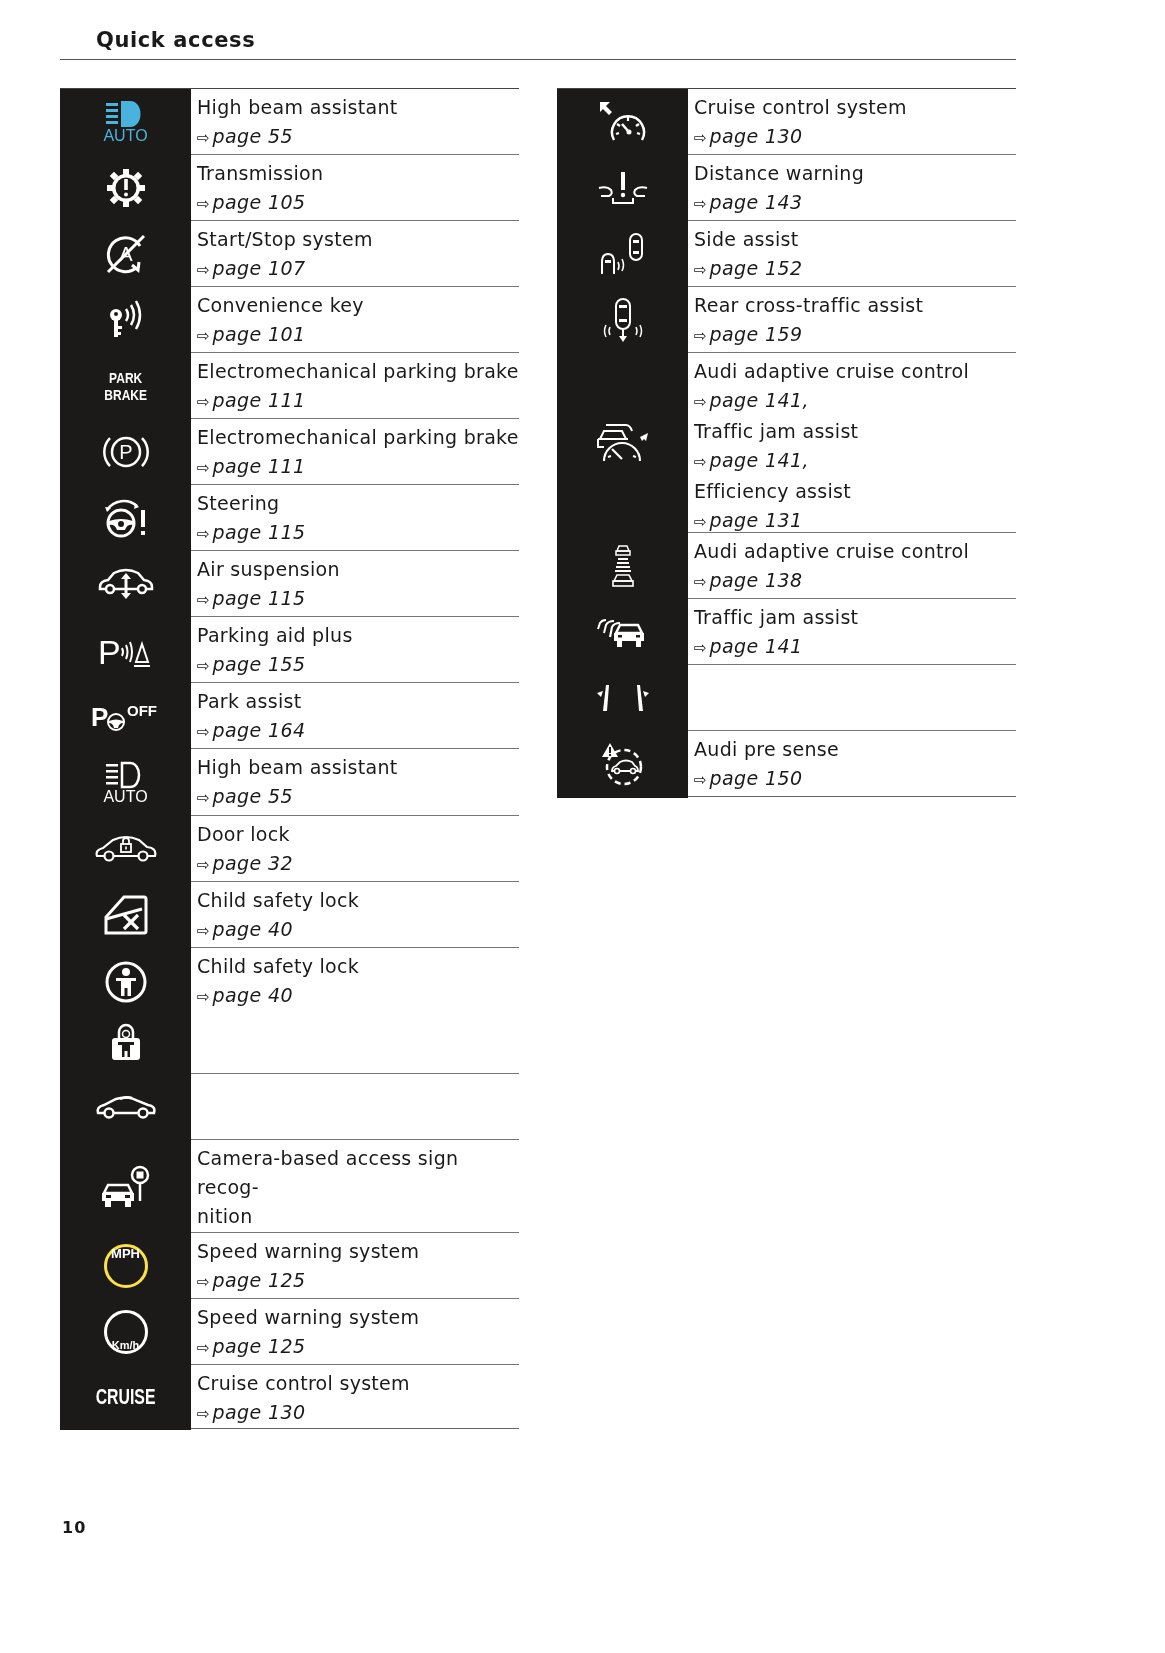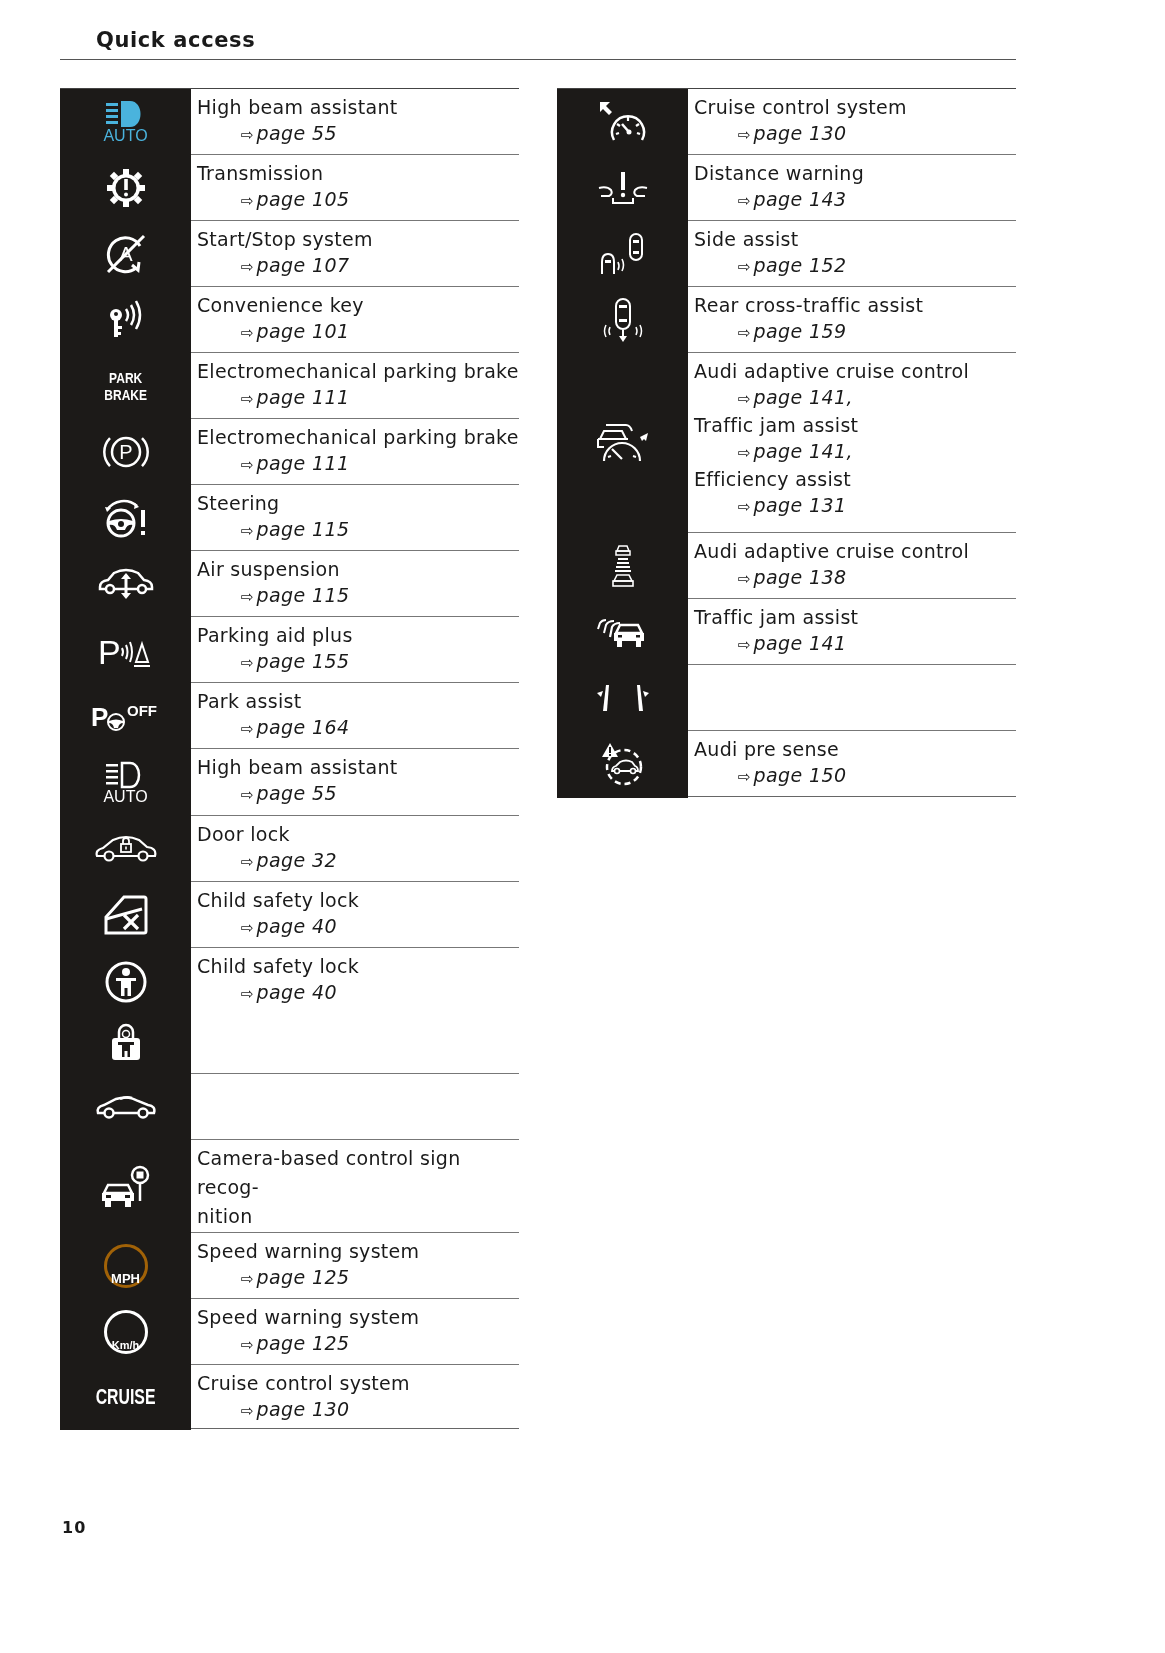--- a/index.html
+++ b/index.html
@@ -8,21 +8,21 @@
   .header-rule { position: absolute; left: 60px; top: 59px; width: 956px; height: 0; border-top: 1.5px solid #555; }
   .table { position: absolute; top: 88px; width: 459px; border-top: 1.5px solid #444; }
   .table.left { left: 60px; }
   .table.right { left: 557px; }
   .row { display: flex; border-bottom: 1.5px solid #777; box-sizing: border-box; }
   .row:last-child { border-bottom: 1.5px solid #666; }
   .icon-cell { width: 131px; flex: 0 0 131px; background: #1c1a18; display: flex; flex-direction: column; align-items: center; justify-content: center; gap: 16px; border-bottom: 0; }
   .text-cell { flex: 1; padding: 4px 0 0 6px; background: #fff; }
   .row .icon-cell { margin-bottom: -1.5px; }
   .t-label { font-size: 19px; line-height: 29px; color: #1a1a1a; letter-spacing: 0.3px; display: block; }
-  .t-ref { font-size: 19px; line-height: 23px; display: block; color: #1a1a1a; margin-left: 44px; }
+  .t-ref { font-size: 19px; line-height: 29px; display: block; color: #1a1a1a; }
   .t-ref .arrow { font-style: normal; font-size: 15px; margin-right: 3px; }
   .t-ref .pg { font-style: italic; letter-spacing: 0.4px; }
   .page-number { position: absolute; left: 62px; top: 1518px; font-size: 16px; font-weight: bold; letter-spacing: 1px; }
   svg { display: block; }
   .icon-text { color: #fff; font-family: "Liberation Sans", sans-serif; font-weight: bold; text-align: center; line-height: 1; }
 </style>
 </head>
 <body>
 
 <div class="header-title">Quick access</div>
@@ -294,29 +294,29 @@
         <rect x="5" y="36" width="6" height="6" fill="#fff"></rect>
         <rect x="25" y="36" width="6" height="6" fill="#fff"></rect>
         <rect x="6" y="30" width="5" height="3" fill="#1c1a18"></rect>
         <rect x="25" y="30" width="5" height="3" fill="#1c1a18"></rect>
         <circle cx="40" cy="10" r="8" fill="none" stroke="#fff" stroke-width="2.5"></circle>
         <rect x="36.5" y="6.5" width="7" height="7" fill="#fff"></rect>
         <line x1="40" y1="18" x2="40" y2="36" stroke="#fff" stroke-width="2.5"></line>
       </svg>
     </div>
     <div class="text-cell">
-      <span class="t-label">Camera-based control sign recog-</span>
+      <span class="t-label">Camera-based access sign recog-</span>
       <span class="t-label">nition</span>
       <span class="t-ref"><span class="arrow">⇨</span><span class="pg">page 126</span></span>
     </div>
   </div>
 
   <div class="row" style="height:66px">
     <div class="icon-cell">
-      <div style="width:38px;height:38px;border:3px solid #a16207;border-radius:50%;display:flex;align-items:flex-end;justify-content:center;">
+      <div style="width:38px;height:38px;border:3px solid #fde047;border-radius:50%;display:flex;align-items:flex-start;justify-content:center;">
         <span class="icon-text" style="font-size:13px;">MPH</span>
       </div>
     </div>
     <div class="text-cell">
       <span class="t-label">Speed warning system</span>
       <span class="t-ref"><span class="arrow">⇨</span><span class="pg">page 125</span></span>
     </div>
   </div>
 
   <div class="row" style="height:66px">

